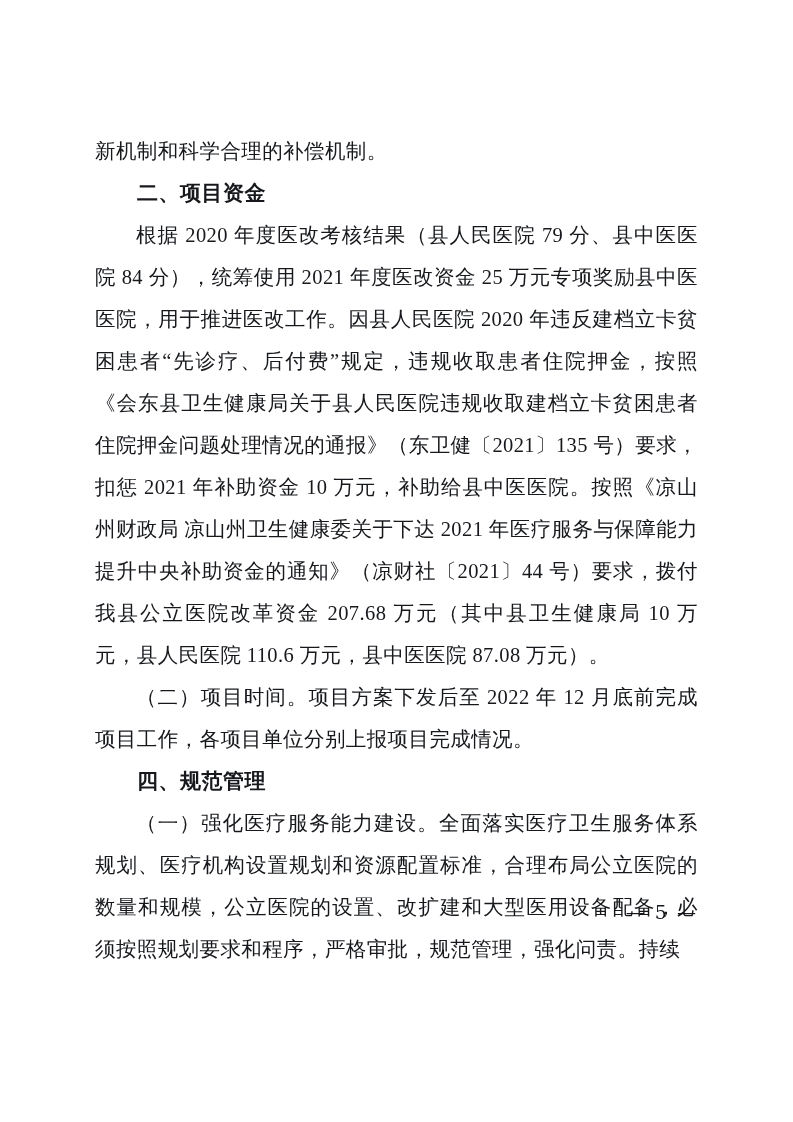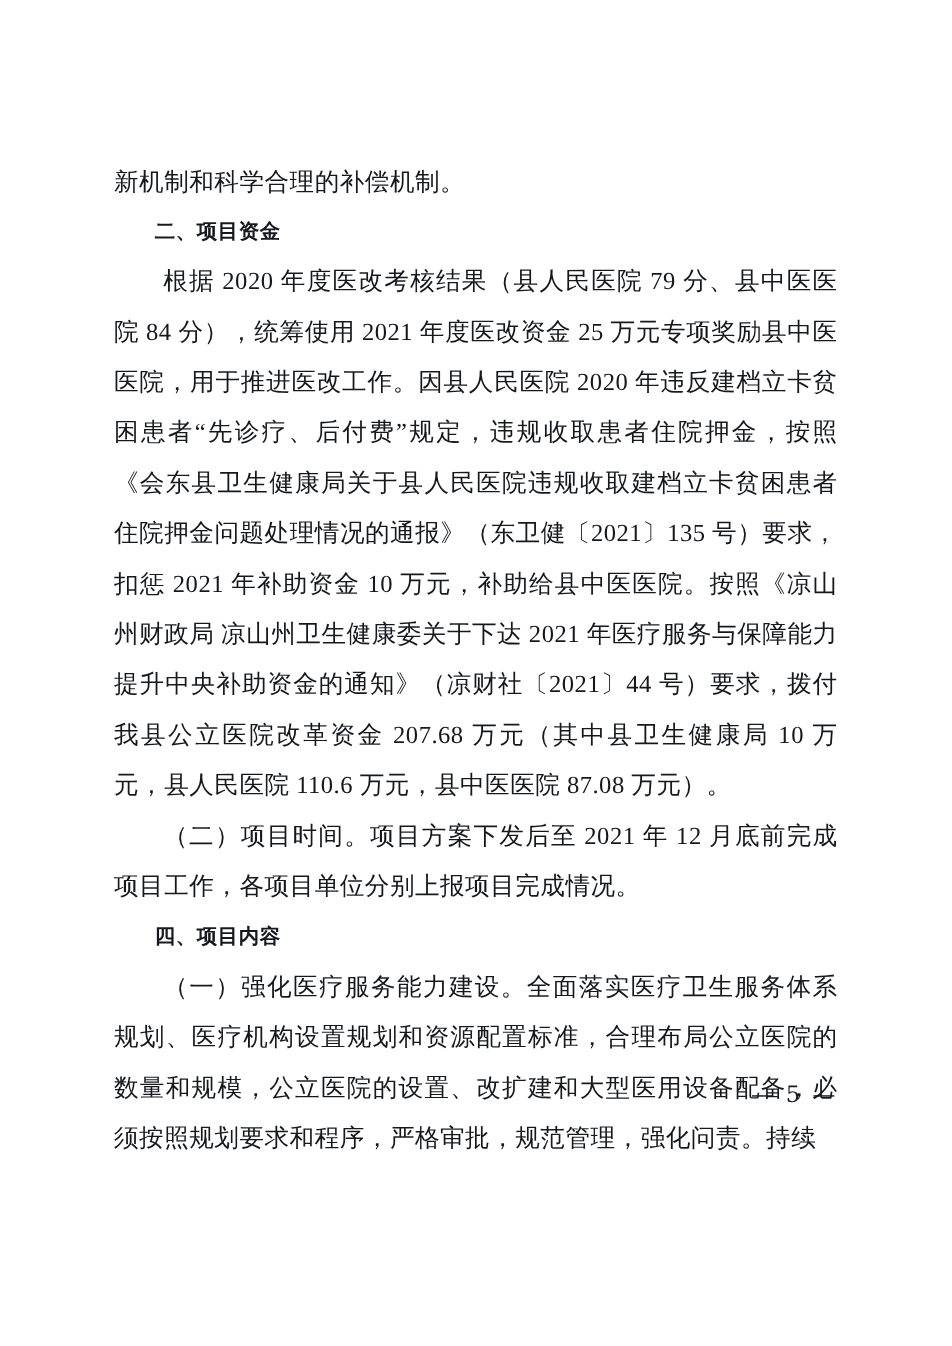--- a/index.html
+++ b/index.html
@@ -35,21 +35,21 @@
     text-indent: 2em;
     font-family: Liberation Serif, serif;
   }
   .para-noindent {
     text-indent: 0;
   }
   .heading {
     text-indent: 2em;
     font-family: "DejaVu Sans", "Liberation Sans", sans-serif;
     font-weight: bold;
-    font-size: 17px;
+    font-size: 21px;
     letter-spacing: 0.5px;
   }
   .footer {
     position: absolute;
     right: 95px;
     bottom: 78px;
     font-size: 19px;
     font-family: "DejaVu Serif", "Liberation Serif", serif;
     letter-spacing: 2px;
     color: #16181c;
@@ -62,22 +62,22 @@
   <div class="doc-body">
 
     <p class="para-noindent">新机制和科学合理的补偿机制。</p>
 
     <p class="heading">二、项目资金</p>
 
     <p class="para">根据 2020 年度医改考核结果（县人民医院 79 分、县中医医院 84 分），统筹使用 2021 年度医改资金 25 万元专项奖励县中医医院，用于推进医改工作。因县人民医院 2020 年违反建档立卡贫困患者“先诊疗、后付费”规定，违规收取患者住院押金，按照《会东县卫生健康局关于县人民医院违规收取建档立卡贫困患者住院押金问题处理情况的通报》（东卫健〔2021〕135 号）要求，扣惩 2021 年补助资金 10 万元，补助给县中医医院。按照《凉山州财政局 凉山州卫生健康委关于下达 2021 年医疗服务与保障能力提升中央补助资金的通知》（凉财社〔2021〕44 号）要求，拨付我县公立医院改革资金 207.68 万元（其中县卫生健康局 10 万元，县人民医院 110.6 万元，县中医医院 87.08 万元）。</p>
 
 
 
-    <p class="para">（二）项目时间。项目方案下发后至 2021 年 12 月底前完成项目工作，各项目单位分别上报项目完成情况。</p>
+    <p class="para">（二）项目时间。项目方案下发后至 2022 年 12 月底前完成项目工作，各项目单位分别上报项目完成情况。</p>
 
-    <p class="heading">四、项目内容</p>
+    <p class="heading">四、规范管理</p>
 
     <p class="para">（一）强化医疗服务能力建设。全面落实医疗卫生服务体系规划、医疗机构设置规划和资源配置标准，合理布局公立医院的数量和规模，公立医院的设置、改扩建和大型医用设备配备，必须按照规划要求和程序，严格审批，规范管理，强化问责。持续</p>
 
   </div>
 
   <div class="footer">— 5 —</div>
 </div>
 
 </body></html>

